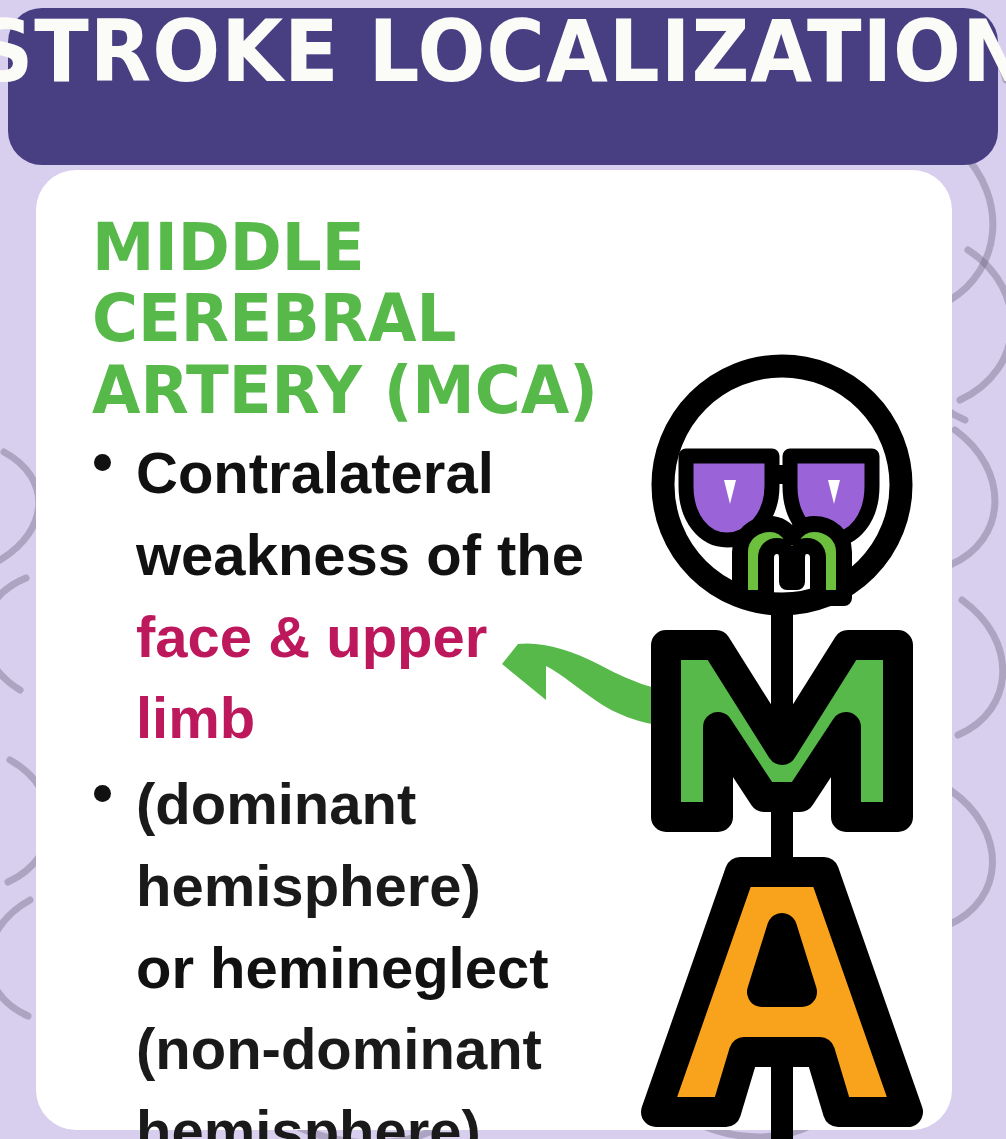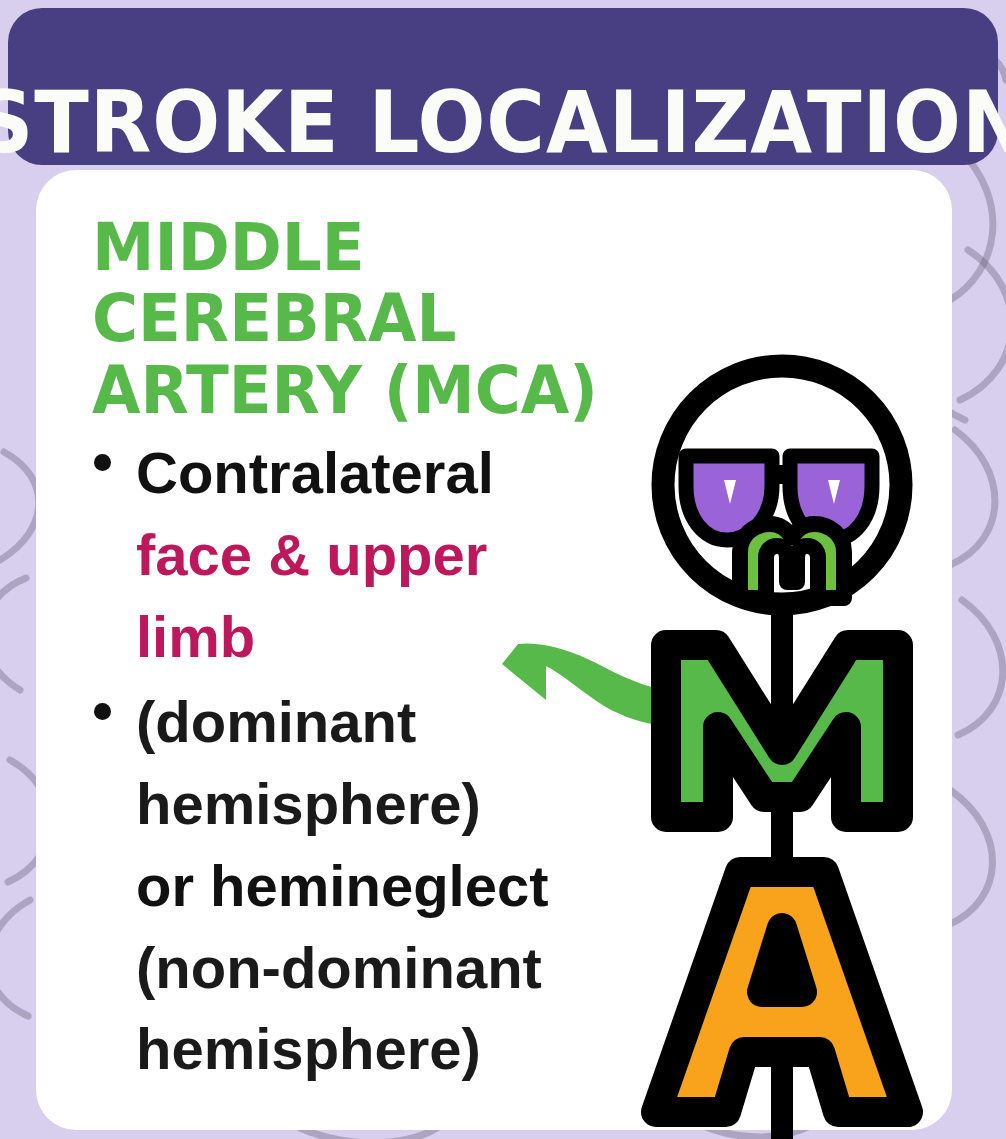--- a/index.html
+++ b/index.html
@@ -32,21 +32,21 @@
   
   .header-bar {
     position: absolute;
     left: 8px;
     top: 8px;
     width: 990px;
     height: 157px;
     background: #473f82;
     border-radius: 34px;
     display: flex;
-    align-items: flex-end;
+    align-items: flex-start;
     justify-content: center;
     box-sizing: border-box;
   }
   .header-title {
     color: #fbfbf8;
     font-family: "DejaVu Sans", sans-serif;
     font-weight: bold;
     font-size: 86px;
     line-height: 1;
     letter-spacing: 1px;
@@ -183,20 +183,21 @@
   <div class="section-heading">
     <span class="hl">MIDDLE CEREBRAL</span>
     <span class="hl">ARTERY (MCA)</span>
   </div>
 
   <div class="bullets">
 
     <div class="bullet-item">
       <span class="bullet-dot"></span>
       <span class="b-line b-bold">Contralateral</span>
+      <span class="b-line b-bold">weakness of the</span>
       <span class="b-line b-green">face &amp; upper limb</span>
     </div>
 
     <div class="bullet-item">
       <span class="bullet-dot"></span>
       <span class="b-line b-light">(dominant</span>
       <span class="b-line b-light">hemisphere)</span>
       <span class="b-line b-bold">or hemineglect</span>
       <span class="b-line b-light">(non-dominant</span>
       <span class="b-line b-light">hemisphere)</span>

